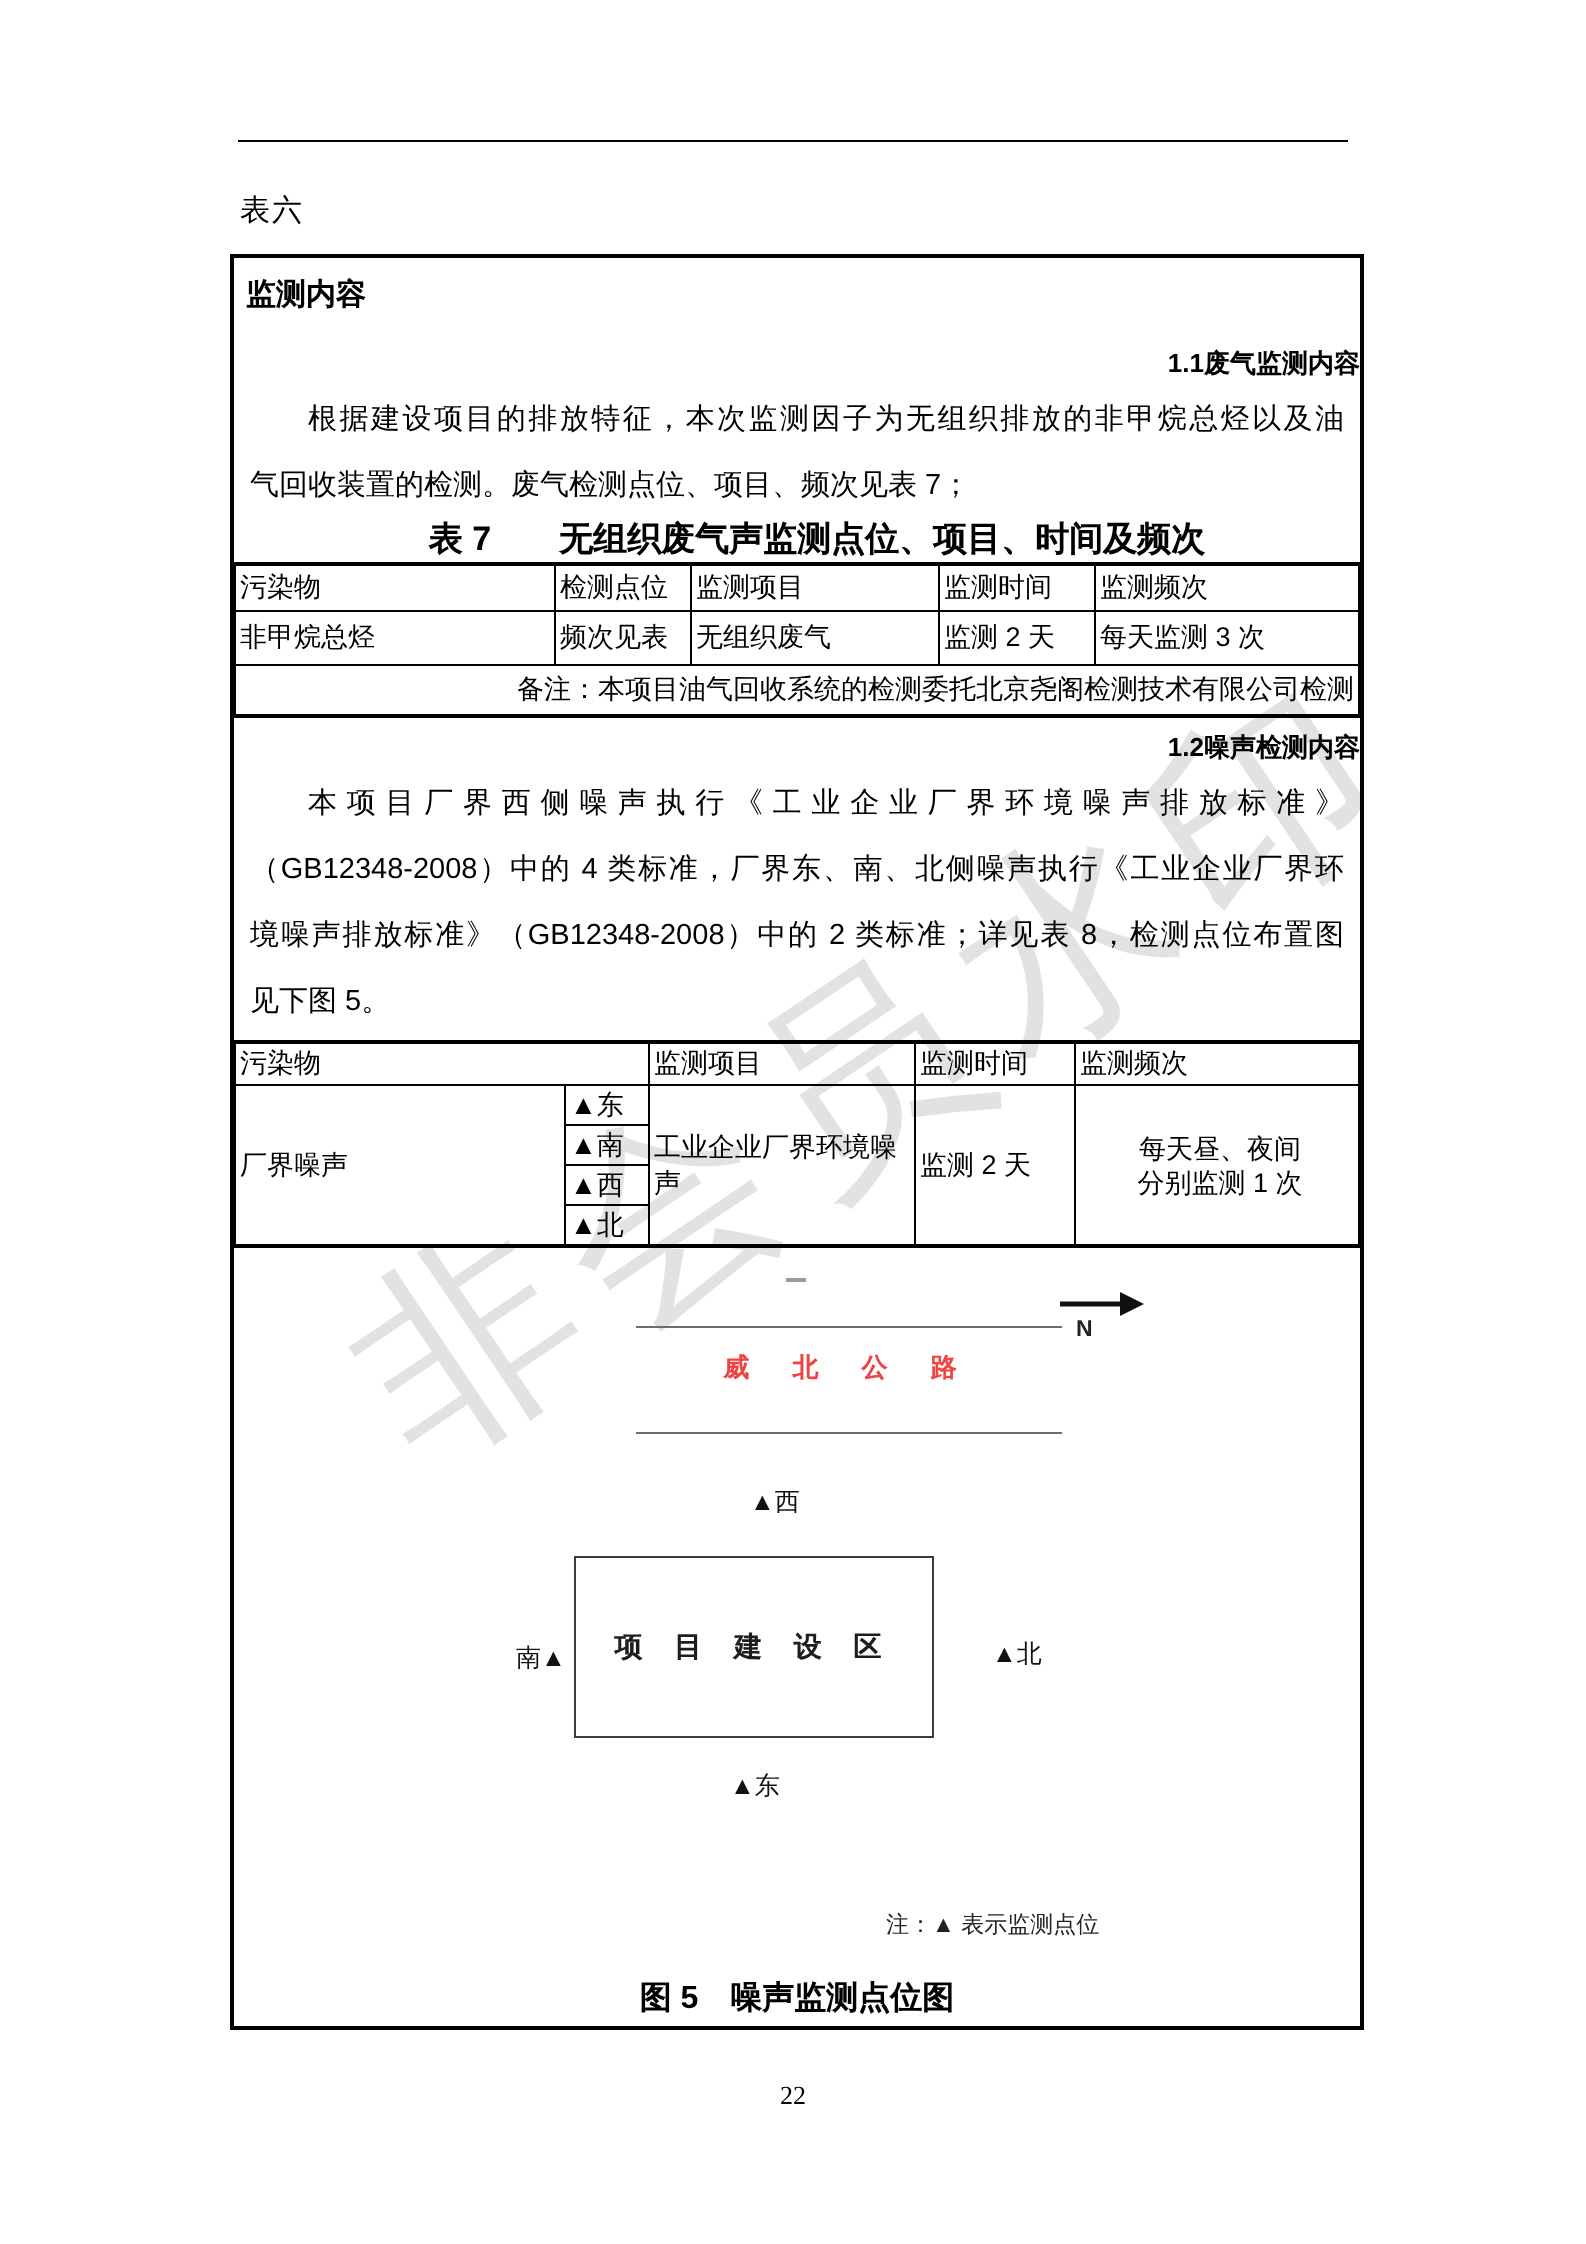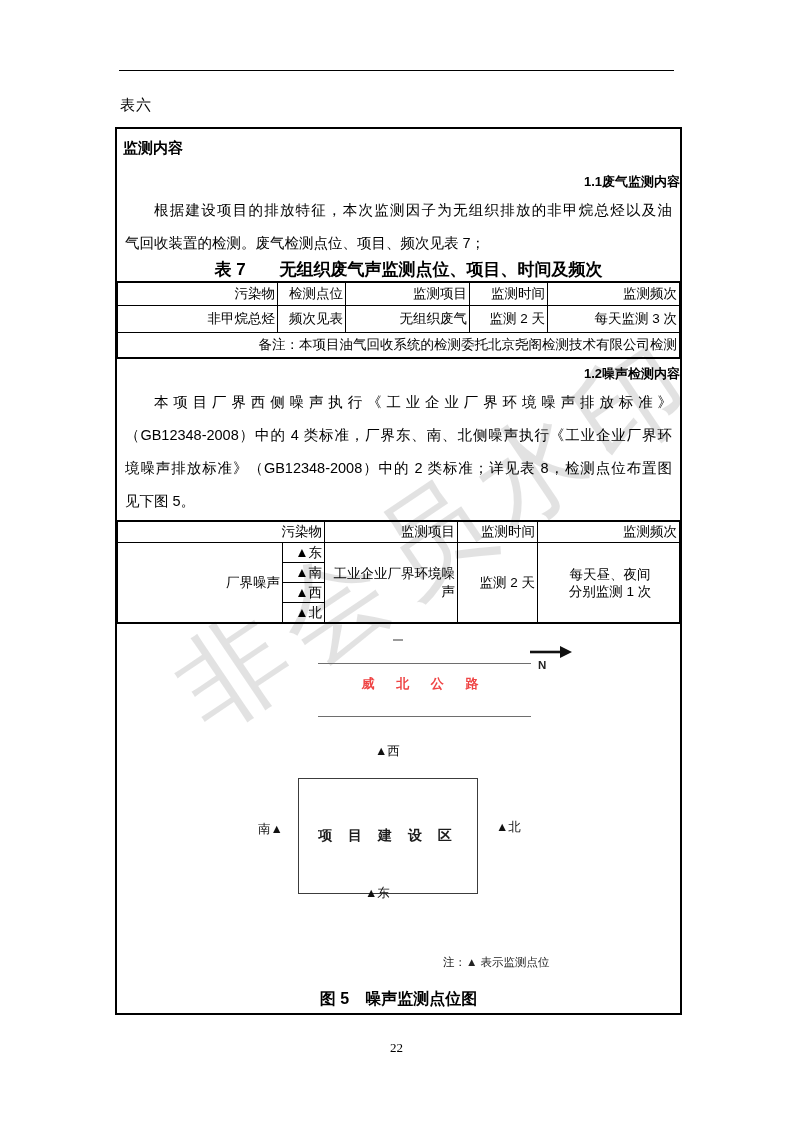--- a/index.html
+++ b/index.html
@@ -49,21 +49,21 @@
   .para { margin:2px 8px 0 8px; font-size:14.5px; }
   .para .pline { line-height:33px; height:33px; overflow:hidden; }
   .pline.indent { text-indent:2em; }
   .pline.jst { text-align:justify; text-align-last:justify; }
 
   .tbl-title { margin-top:1px; text-align:center; font-size:17px; font-weight:bold; line-height:18px; height:18px;padding-left:20px; }
 
   table { border-collapse:collapse; width:100%; table-layout:fixed; font-size:13.5px; }
   table.t7 { margin-top:2px; border-top:2.2px solid #000; border-bottom:2.6px solid #000; }
   table.t8 { margin-top:2px; border-top:2.2px solid #000; border-bottom:2.6px solid #000; }
-  td, th { border:1px solid #000; text-align:right; padding:0 2px;
+  td, th { border:1px solid #000; text-align:left; padding:0 2px;
            font-weight:normal; overflow:hidden; }
   .t7 .hrow td { height:22px; }
   .t7 .drow td { height:26px; border-bottom:1.8px solid #000; }
   .t7 .nrow td { height:24px; text-align:right; padding-left:22px; border-bottom:none; }
   .t8 .hrow td { height:20px; border-bottom:1.4px solid #000; }
   .t8 .trirow td { height:19px; }
   .t8 td.freq { text-align:center; padding-left:5px; line-height:17px; }
 
   
   .figure { position:relative; height:362px; width:100%; }
@@ -72,21 +72,21 @@
   .road-line.l1 { top:39px; } .road-line.l2 { top:92px; }
   .road-name { position:absolute; left:201px; width:213px; top:51px; text-align:center;
                font-size:13px; font-weight:bold; letter-spacing:9px; color:#ef4444; }
   .n-arrow { position:absolute; left:413px; top:21px; }
   .n-label { position:absolute; left:421px; top:35px; font-size:11.5px; font-weight:bold; color:#222; }
   .marker { position:absolute; font-size:12.5px; color:#111; white-space:nowrap; }
   .mk-west { left:258px; top:119px; }
   .mk-south { left:141px; top:197px; }
   .mk-north { left:379px; top:195px; }
   .mk-east { left:248px; top:261px; }
-  .site-box { position:absolute; left:181px; top:154px; width:180px; height:116px;
+  .site-box { position:absolute; left:170px; top:154px; width:180px; height:91px;
               border:1.6px solid #3c3c3c; box-sizing:border-box;
               display:flex; align-items:center; justify-content:center; }
   .site-label { font-size:14px; font-weight:bold; letter-spacing:6px; color:#1d1d1d; }
   .fig-note { position:absolute; left:326px; top:331px; font-size:11.5px; color:#222; }
   .fig-caption { text-align:center; font-size:16px; font-weight:bold; margin-top:3px; }
 
   .page-number { position:absolute; left:0; right:0; top:1040px; text-align:center;
                  font-family:"Liberation Serif","DejaVu Serif",serif; font-size:13px; }
 </style>
 </head>

